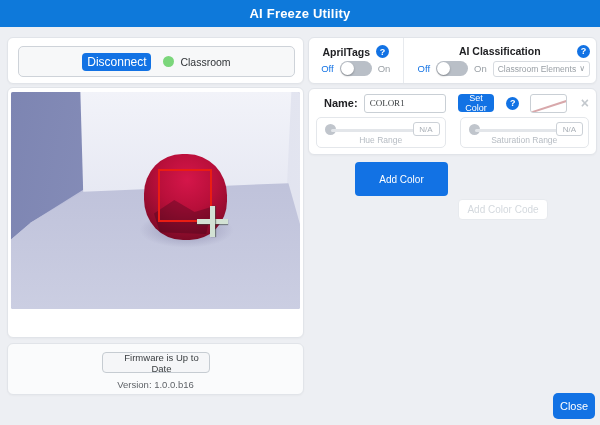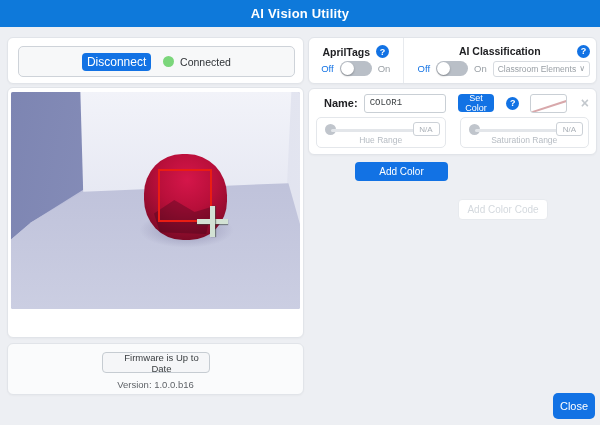--- a/index.html
+++ b/index.html
@@ -159,21 +159,21 @@
   }
   .dropdown-text { flex:1; white-space:nowrap; overflow:hidden; }
   .chevron { font-size:8px; color:#9aa0a6; }
 
   
   .color-card { left:308px; top:88px; width:289px; height:67px; padding:4px 7px; }
   .name-row { display:flex; align-items:center; height:20px; gap:6px; }
   .name-label { font-size:11px; font-weight:bold; color:#202124;margin-left:8px; }
   .name-input {
     width:82px; height:19px; border:1px solid #c9cfd5; border-radius:3px;
-    font-size:9px; color:#3c4043; padding:0 5px; font-family:Liberation Mono, monospace;
+    font-size:9px; color:#3c4043; padding:0 5px; font-family:Liberation Serif, serif;
   }
   .set-color-btn { width:48px; height:18px; font-size:9px; margin-left:6px; }
   .color-help { margin-left:6px; }
   .swatch {
     margin-left:5px; width:47px; height:19px; border:1px solid #c9cfd5; border-radius:3px;
     background:#fff; position:relative; overflow:hidden;
   }
   .swatch-line {
     position:absolute; left:-4px; top:50%; width:60px; height:1.5px;
     background:#d8a8ab; transform:rotate(-18deg);
@@ -196,38 +196,38 @@
   .na-box {
     position:absolute; right:5px; top:4px; width:27px; height:14px;
     border:1px solid #ccd1d7; border-radius:3px; background:#fff;
     color:#aab0b7; font-size:8px; display:flex; align-items:center; justify-content:center;
   }
   .slider-label {
     position:absolute; left:0; right:0; bottom:2px; text-align:center;
     font-size:8.5px; color:#b6bcc3;
   }
 
-  .add-color-btn { left:355px; top:162px; width:93px; height:19px; font-size:10px; }
+  .add-color-btn { left:355px; top:162px; width:93px; height:34px; font-size:10px; }
   .add-code-btn { left:458px; top:162px; width:90px; height:21px; font-size:10px; }
 
   .close-btn { left:553px; top:393px; width:42px; height:26px; font-size:11px; border-radius:5px; }
 </style>
 </head>
 <body>
 
 <div class="abs header">
-  <div class="header-title">AI Vision Utility</div>
+  <div class="header-title">AI Freeze Utility</div>
 </div>
 
 <div class="abs card conn-card">
   <div class="conn-inner">
     <button class="btn-blue disconnect-btn">Disconnect</button>
     <span class="status-wrap">
       <span class="status-dot"></span>
-      <span class="status-text">Connected</span>
+      <span class="status-text">Classroom</span>
     </span>
   </div>
 </div>
 
 <div class="abs card video-card">
   <div class="video">
     <div class="wall-left"></div>
     <div class="wall-back"></div>
     <div class="wall-right"></div>
     <div class="floor"></div>

